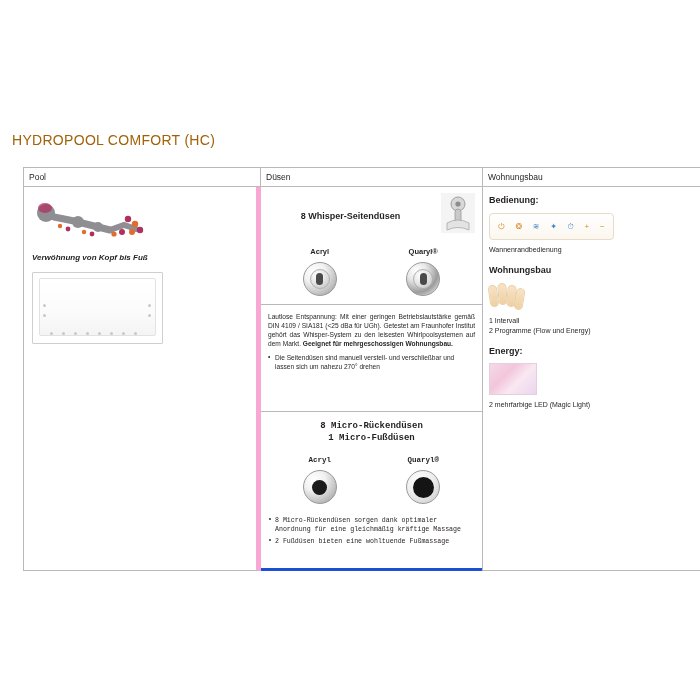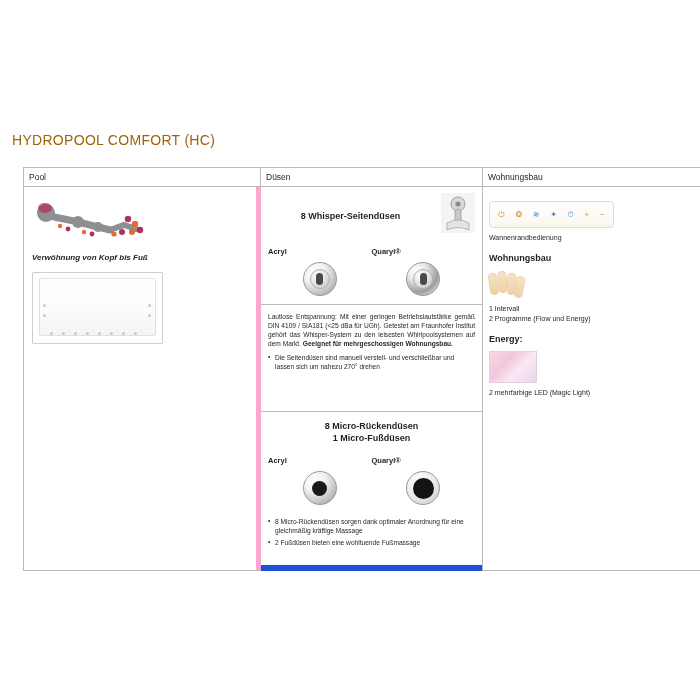--- a/index.html
+++ b/index.html
@@ -86,22 +86,23 @@
     height: 225px;
     border-bottom: 1px solid #b9b9b9;
     box-sizing: border-box;
     padding: 6px 7px;
     position: relative;
   }
   .c2-bot {
     height: 159px;
     box-sizing: border-box;
     padding: 6px 7px;
-    border-bottom: 6px solid #1d4ed8;
-    position: relative;
+    border-bottom: 3px solid #1d4ed8;
+    position: relative;
+    font-family: Liberation Mono, monospace;
   }
 
   
   .pool-graphic {
     position: relative;
     height: 48px;
     margin-top: 6px;
   }
   .caption1 {
     font-size: 8px;
@@ -208,21 +209,21 @@
   .jet-title.two {
     line-height: 12px;
   }
   .jet-labels {
     display: flex;
     justify-content: space-around;
     font-size: 7.5px;
     font-weight: bold;
     margin-top: 10px;
   }
-  .jet-labels span { width: 50%; text-align: left; }
+  .jet-labels span { width: 50%; text-align: center; }
   .jets-row {
     display: flex;
     justify-content: space-around;
     margin-top: 6px;
   }
   .jets-row > div {
     width: 50%;
     display: flex;
     justify-content: center;
   }
@@ -436,20 +437,21 @@
           </div>
 
           <ul class="bullets" style="margin-top:12px;">
             <li>8 Micro-Rückendüsen sorgen dank optimaler Anordnung für eine gleichmäßig kräftige Massage</li>
             <li>2 Fußdüsen bieten eine wohltuende Fußmassage</li>
           </ul>
         </div>
       </div>
 
       <div class="cell c3">
+        <div class="sec-title">Bedienung:</div>
 
         <div class="ctrl-panel">
           <span class="ctrl-icon" style="color:#d98b2b;">⏻</span>
           <span class="ctrl-icon" style="color:#d98b2b;">❂</span>
           <span class="ctrl-icon" style="color:#3f7fbf;">≋</span>
           <span class="ctrl-icon" style="color:#3f7fbf;">✦</span>
           <span class="ctrl-icon" style="color:#3f7fbf;">⏱</span>
           <span class="ctrl-icon" style="color:#d98b2b;">+</span>
           <span class="ctrl-icon" style="color:#d98b2b;">−</span>
         </div>

